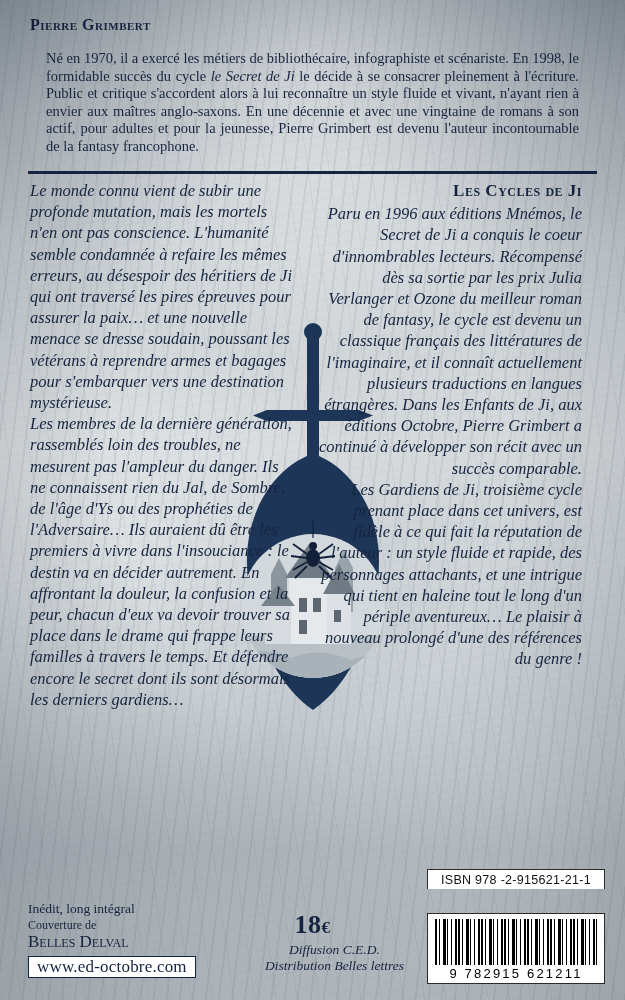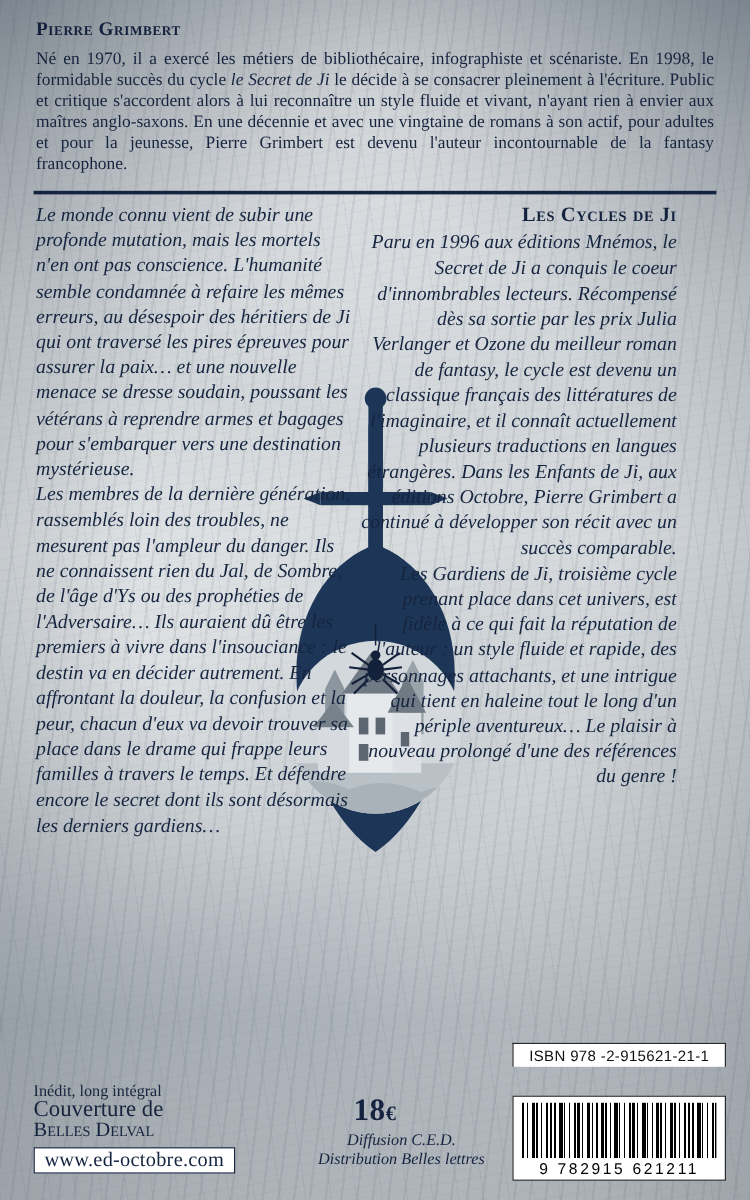--- a/index.html
+++ b/index.html
@@ -56,21 +56,21 @@
     font-size: 16px;
     letter-spacing: .5px;
     color: #13213c;
     margin: 0 0 7px 0;
   }
   .author-bio {
     font-size: 14.5px;
     line-height: 17.5px;
     text-align: justify;
     color: #16243e;
-    margin: 0;
+    margin: 16px;
   }
   .author-bio i { font-style: italic; }
 
   .rule {
     height: 3px;
     background: #14233f;
     margin: 13px 28px 0 28px;
   }
 
   
@@ -83,20 +83,21 @@
     color: #10203c;
     margin: 10px 0 6px 0;
     font-family: "Liberation Serif", serif;
   }
 
   
   .columns {
     position: relative;
     display: flex;
     padding: 6px 28px 0 30px;
+    gap: 18px;
   }
   .col {
     width: 267px;
     font-style: italic;
     font-size: 16.5px;
     line-height: 21.2px;
     color: #16253f;
   }
   .col.left { text-align: left; }
   .col.right { text-align: right; }
@@ -131,21 +132,21 @@
     z-index: 4;
   }
   .footer-left {
     position: absolute;
     left: 28px;
     bottom: 22px;
     color: #16243e;
     font-size: 13.5px;
     line-height: 16px;
   }
-  .footer-left .coverline { font-size: 19px; font-family: Liberation Serif, serif; }
+  .footer-left .coverline { font-size: 12px; font-family: Liberation Serif, serif; }
   .designer {
     font-variant: small-caps;
     font-size: 17px;
     color: #13223d;
     margin-top: 1px;
   }
   .url-box {
     margin-top: 6px;
     display: inline-block;
     border: 1.5px solid #14233f;

